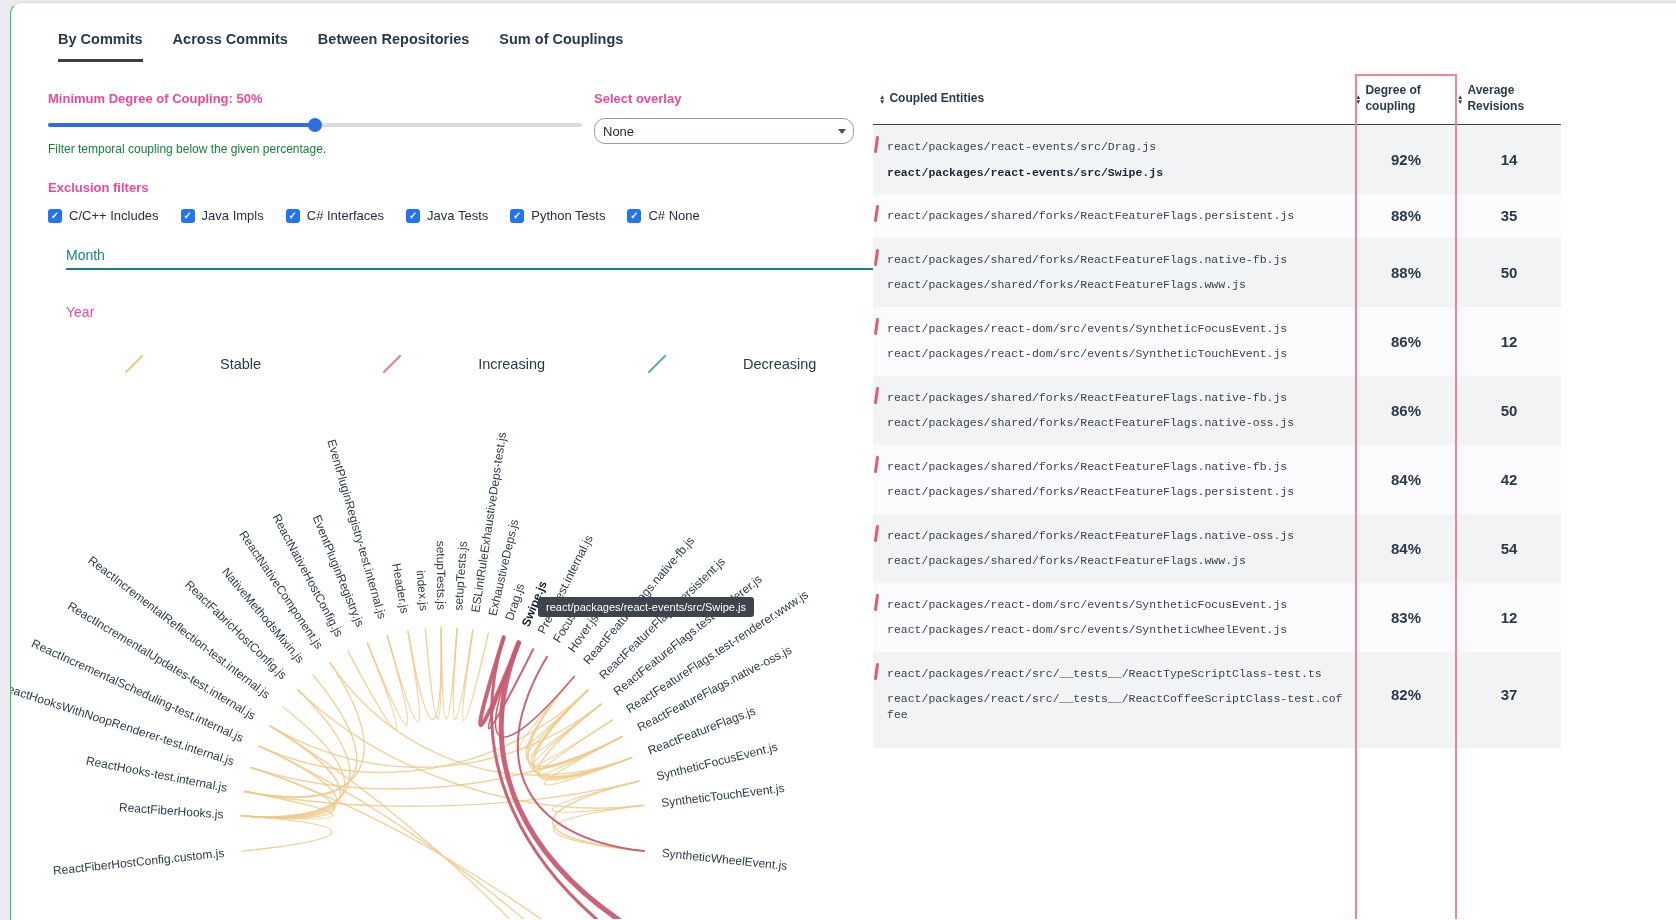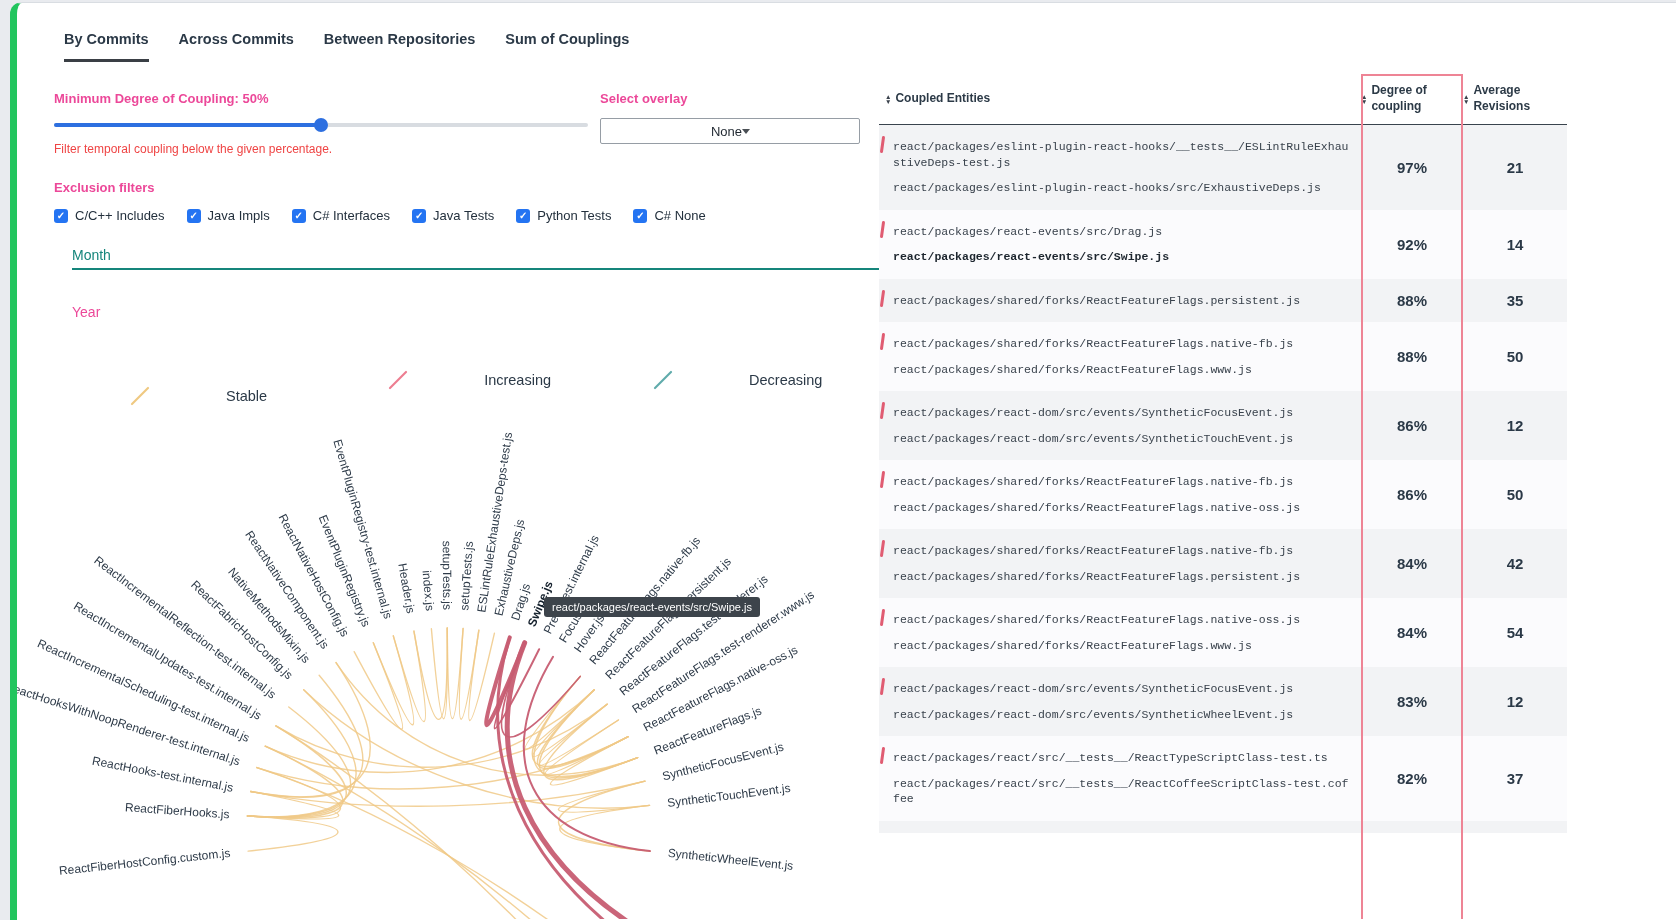--- a/index.html
+++ b/index.html
@@ -1,49 +1,49 @@
 <!DOCTYPE html>
 <html><head>
 <meta charset="utf-8">
 <style>
   html,body{margin:0;padding:0;width:1676px;height:920px;overflow:hidden;background:#e9ebef;
     font-family:"Liberation Sans",sans-serif;}
   .card{position:absolute;left:10px;top:2px;right:0;bottom:0;background:#fff;
-    border-top-left-radius:12px;border-top:1px solid #d9dde2;border-left:7px solid #22c55e;}
+    border-top-left-radius:12px;border-top:1px solid #d9dde2;border-left:1px solid #22c55e;}
   
   .tabs{display:flex;gap:30px;padding:28px 0 0 47px;}
   .tab{font-size:14.5px;font-weight:700;color:#2b3947;padding-bottom:12px;border-bottom:3px solid transparent;cursor:pointer;}
   .tab.active{border-color:#3a3f45;}
   
   .content{display:flex;margin-top:12px;}
   .left{width:862px;flex:none;position:relative;height:845px;overflow:hidden;}
   .controls{display:flex;padding:17px 0 0 37px;}
   .slider-block{width:534px;}
   .ctl-label{font-size:13px;font-weight:700;color:#ec4899;}
   .slider{position:relative;height:14px;margin-top:12px;cursor:pointer;}
   .track{position:absolute;top:5px;left:0;right:0;height:4px;background:#d8dce1;border-radius:2px;}
   .track-fill{position:absolute;top:5px;left:0;height:4px;background:#2d6fe0;border-radius:2px;}
   .thumb{position:absolute;top:0;width:14px;height:14px;border-radius:50%;background:#2d6fe0;margin-left:-7px;}
-  .slider-help{margin-top:10px;font-size:12px;color:#ef4444;}
+  .slider-help{margin-top:10px;font-size:12px;color:#15803d;}
   .overlay-block{margin-left:12px;width:260px;}
-  .select{margin-top:12px;height:24px;border:1px solid #969da5;border-radius:2px;background:#fff;
-    display:flex;align-items:center;justify-content:center;padding:0 7px 0 8px;font-size:13px;color:#1f2730;cursor:pointer;}
+  .select{margin-top:12px;height:24px;border:1px solid #969da5;border-radius:11px;background:#fff;
+    display:flex;align-items:center;justify-content:space-between;padding:0 7px 0 8px;font-size:13px;color:#1f2730;cursor:pointer;}
   .select-arrow{width:0;height:0;border-left:4px solid transparent;border-right:4px solid transparent;border-top:5px solid #4a4f55;}
   .exclusion{padding-left:37px;margin-top:24px;}
   .filters{display:flex;gap:22px;margin-top:13px;align-items:center;}
   .filter{display:flex;align-items:center;gap:7px;font-size:13px;color:#23303d;cursor:pointer;}
   .checkbox{width:14px;height:14px;background:#2474f2;border-radius:3px;color:#fff;font-size:10px;font-weight:700;
     display:flex;align-items:center;justify-content:center;}
   .period-tabs{display:flex;gap:34px;margin-top:24px;justify-content:center;padding-left:55px;flex-direction:column;}
   .ptab{font-size:14px;font-weight:500;color:#ec4899;padding-bottom:5px;border-bottom:2px solid transparent;cursor:pointer;}
   .ptab.active{color:#15857b;border-color:#15857b;}
   .legend{display:flex;align-items:center;margin-top:26px;}
   .legend-item{display:flex;align-items:center;}
   .legend-item .lg-label{margin-left:75px;font-size:14.5px;color:#2b3947;}
-  #lg0{margin-left:112px;margin-top:32px;} #lg1{margin-left:120px;} #lg2{margin-left:101px;}
+  #lg0{margin-left:112px;} #lg1{margin-left:120px;} #lg2{margin-left:101px;}
   .diagram-svg{position:absolute;left:0;top:-73px;width:862px;height:918px;pointer-events:none;}
   .tooltip{position:absolute;left:527px;top:523px;background:#3d444b;color:#fff;font-size:11px;
     padding:4px 8px;border-radius:3px;white-space:nowrap;z-index:5;}
   
   .right{flex:1;position:relative;height:845px;overflow:hidden;}
   .table-wrap{position:relative;width:688px;}
   .thead{display:grid;grid-template-columns:482px 102px 104px;height:50px;border-bottom:1px solid #39434d;align-items:center;}
   .th{display:flex;align-items:center;font-size:12px;font-weight:700;color:#2c3a47;cursor:pointer;}
   .th .hlabel{max-width:62px;line-height:1.3;}
   .th1{padding-left:6px;} .th1 .hlabel{max-width:none;}
@@ -257,29 +257,20 @@
                 <span>▲</span>
                 <span>▼</span>
               </span>
             <span class="hlabel">Average Revisions</span>
           </div>
         </div>
         <div id="tbody">
             <div class="row">
               <span class="trend"></span>
               <div class="entities">
-                <div class="path">react/packages/eslint-plugin-react-hooks/__tests__/ESLintRuleExhaustiveDeps-test.js</div>
-                <div class="path">react/packages/eslint-plugin-react-hooks/src/ExhaustiveDeps.js</div>
-              </div>
-              <div class="degree">97%</div>
-              <div class="revisions">21</div>
-            </div>
-            <div class="row">
-              <span class="trend"></span>
-              <div class="entities">
                 <div class="path">react/packages/react-events/src/Drag.js</div>
                 <div class="path bold">react/packages/react-events/src/Swipe.js</div>
               </div>
               <div class="degree">92%</div>
               <div class="revisions">14</div>
             </div>
             <div class="row">
               <span class="trend"></span>
               <div class="entities">
                 <div class="path">react/packages/shared/forks/ReactFeatureFlags.persistent.js</div>

